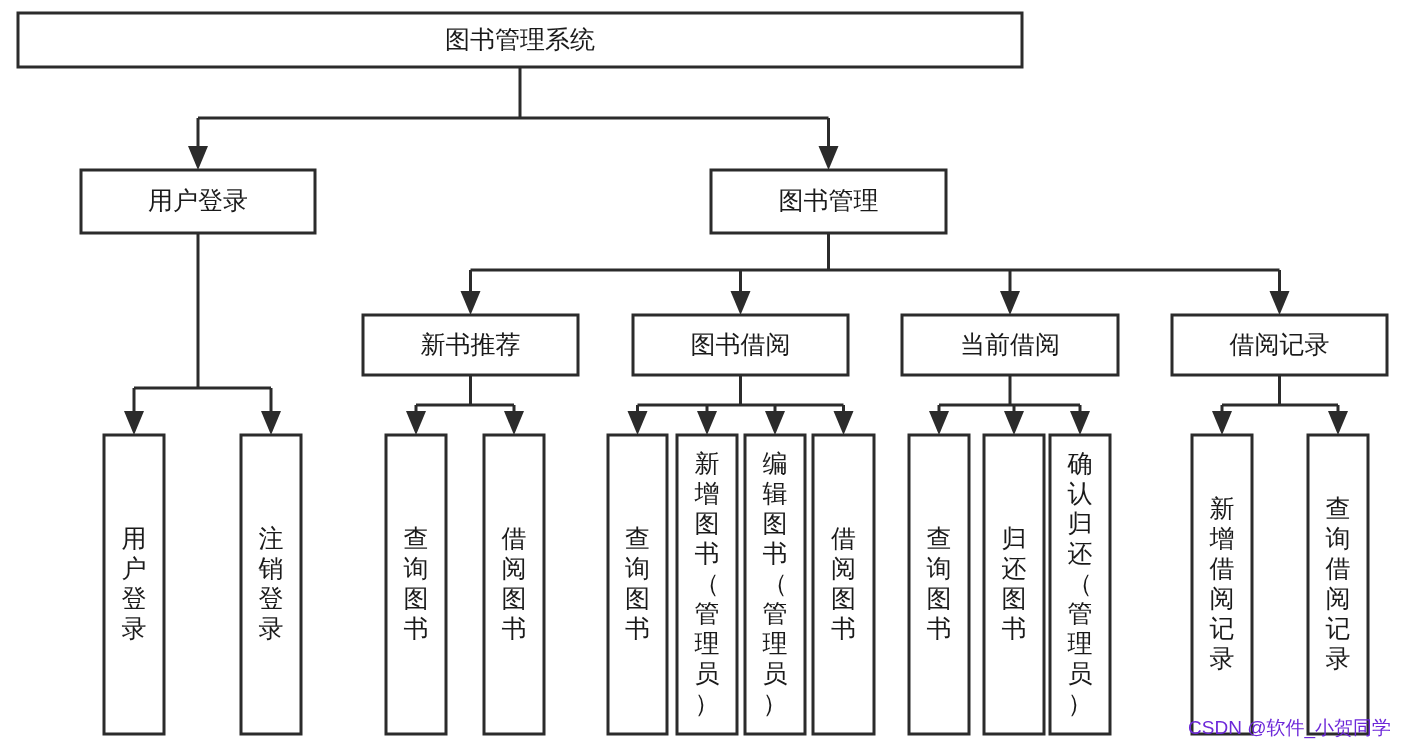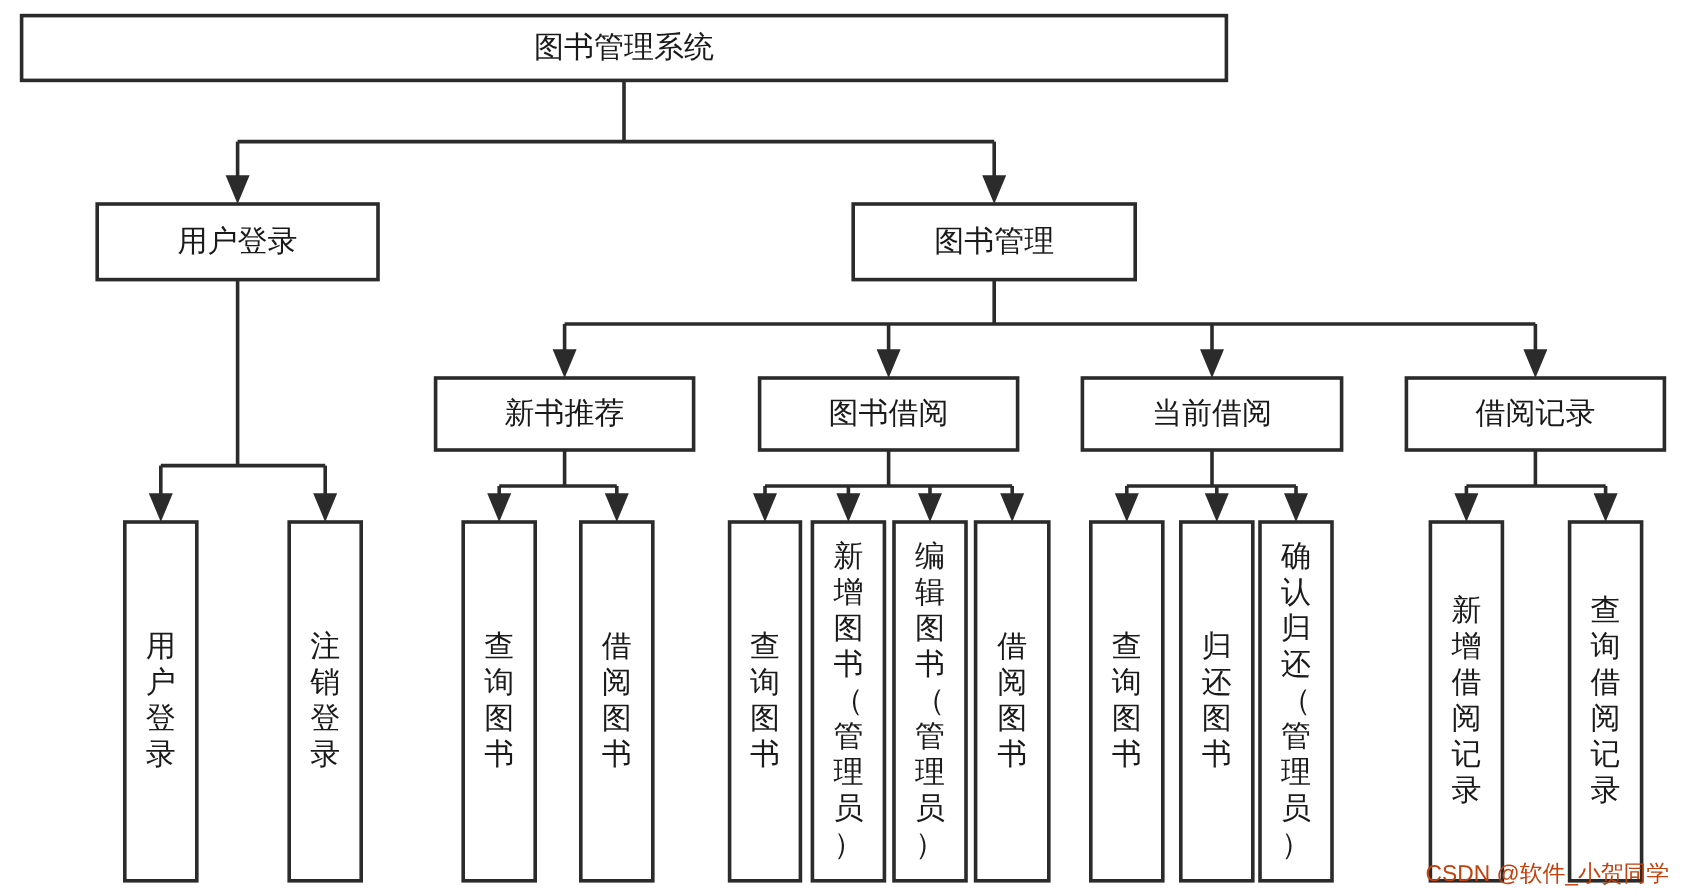--- a/index.html
+++ b/index.html
@@ -45,21 +45,21 @@
     fill: #1a1a1a;
     text-anchor: middle;
     dominant-baseline: middle;
   }
   .watermark-text {
     position: absolute;
     right: 14px;
     bottom: 6px;
     font-family: "Liberation Sans", "DejaVu Sans", sans-serif;
     font-size: 19px;
-    color: #c2410c;
+    color: #6d28d9;
     white-space: nowrap;
     pointer-events: none;
     text-align: right;
   }
 </style>
 </head>
 <body>
 
 <div id="diagram-root">
 

